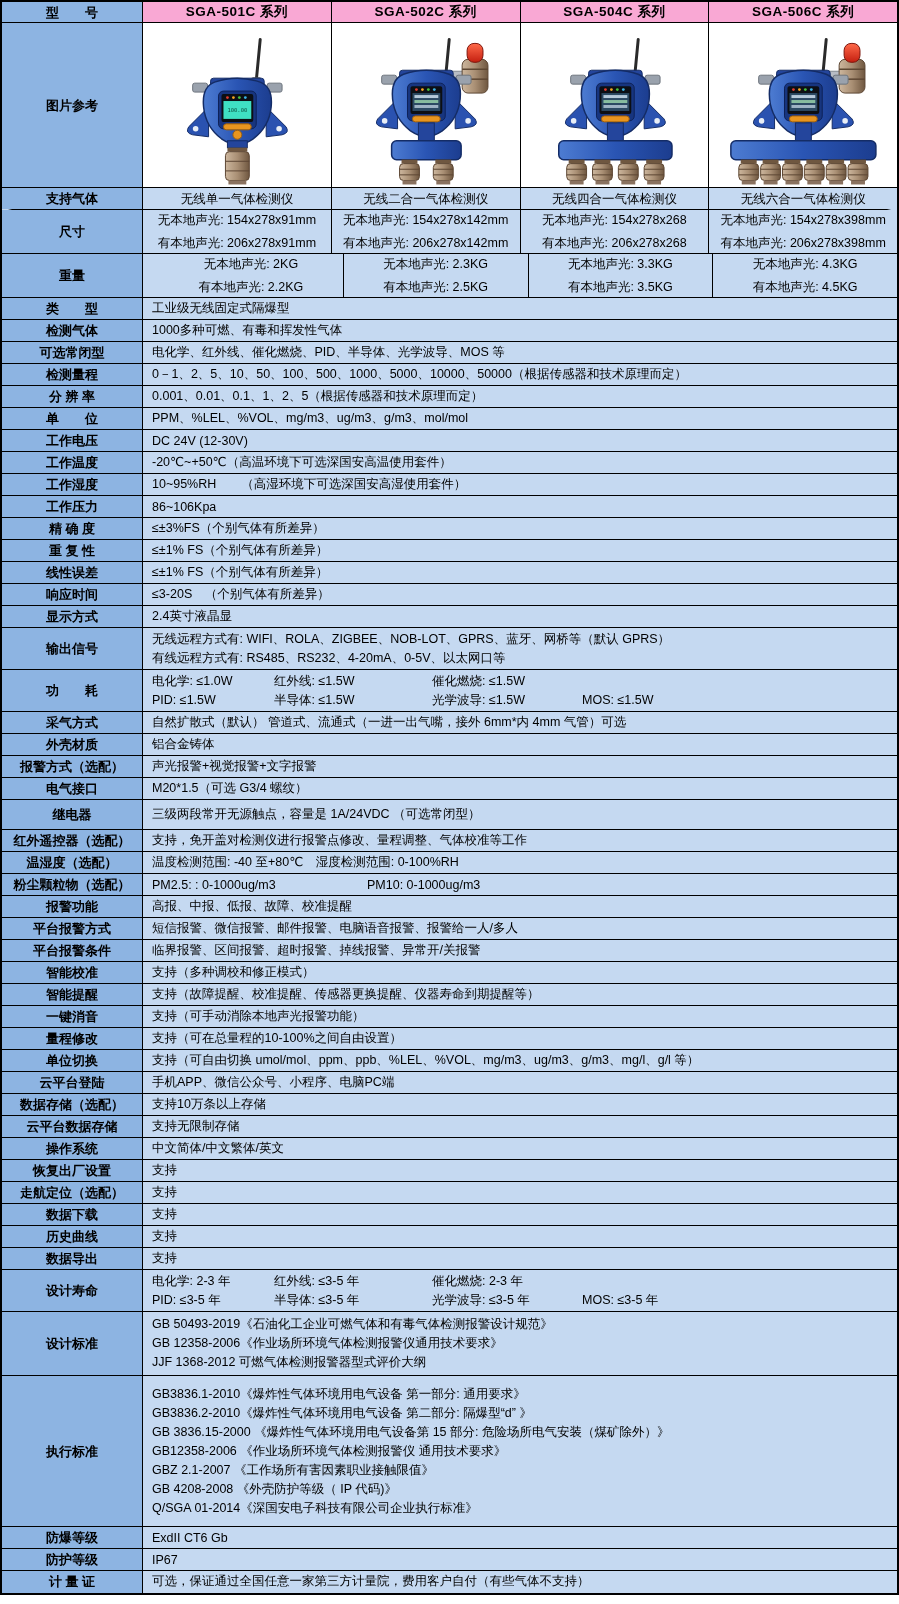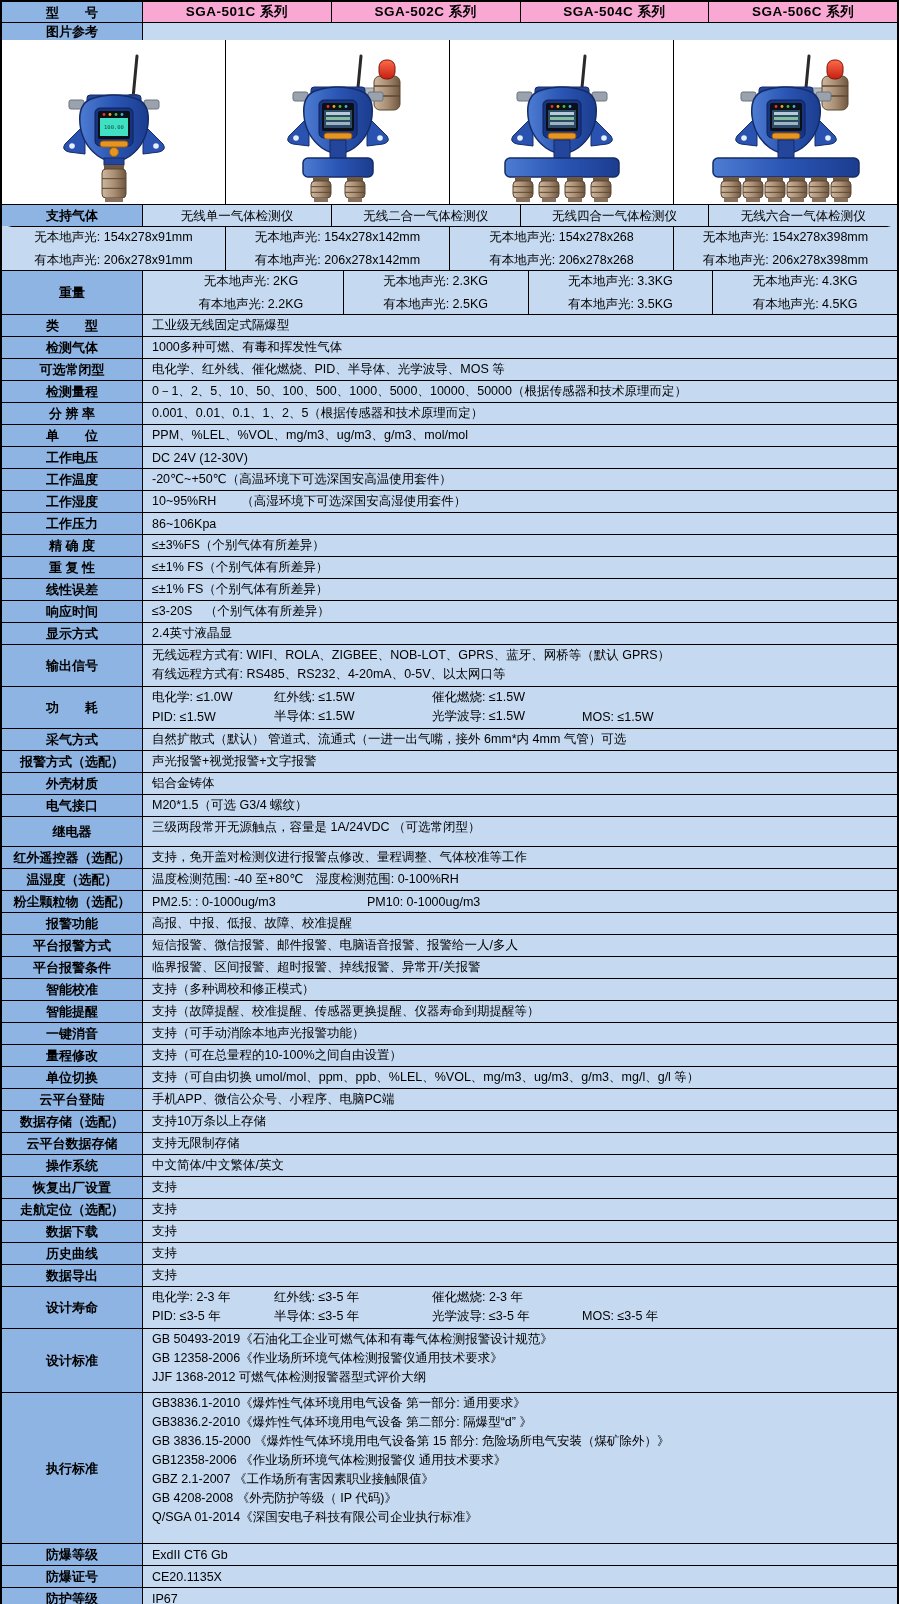--- a/index.html
+++ b/index.html
@@ -4,33 +4,33 @@
 <style>
   * { box-sizing: border-box; margin: 0; padding: 0; }
   html,body { background:#fff; }
   body { width:899px; font-family:"Liberation Sans","DejaVu Sans",sans-serif; color:#000; }
   .table { width:899px; border:2px solid #000; background:#c5d9f1; }
   .row { display:flex; border-bottom:1px solid #000; min-height:21.5px; align-items:stretch; }
   .row:last-child { border-bottom:none; }
   .lbl { width:141px; min-width:141px; background:#8db4e2; border-right:1px solid #000;
          display:flex; align-items:center; justify-content:center; text-align:center;
          font-weight:bold; font-size:13px; line-height:15px; padding:1px 3px; white-space:pre-wrap; }
-  .val { flex:1; background:#c5d9f1; display:flex; flex-direction:column; justify-content:flex-start; padding:1px 0; }
+  .val { flex:1; background:#c5d9f1; display:flex; flex-direction:column; justify-content:center; padding:1px 0; }
   .line { display:flex; align-items:center; min-height:19px; padding:0 9px; font-size:12.5px; white-space:pre; }
   .seg { display:inline-block; white-space:pre; }
   .seg-last { flex:1; }
   .cols { flex:1; display:flex; align-items:stretch; }
   .ccell { flex:1; display:flex; flex-direction:column; align-items:center; justify-content:center;
            background:#c5d9f1; font-size:12.5px; text-align:center; padding:1px 2px; }
   .ccell + .ccell { border-left:1px solid #000; }
   .cline { line-height:18px; white-space:pre; }
   .cline + .cline { margin-top:5px; }
   .header-row { min-height:21px; }
   .header-row .ccell { background:#f9a8d4; font-weight:bold; font-size:13.5px; letter-spacing:.5px; }
-  .image-row { min-height:165px;flex-direction:column; }
+  .image-row { min-height:165px; }
   .image-row .ccell { background:#ffffff; padding:0; }
   .image-row .ccell svg { display:block; width:100%; height:164px; }
 </style>
 </head>
 <body>
 
 <div class="table">
   <div class="row header-row">
     <div class="lbl">型　　号</div>
     <div class="cols" id="header-cols">
@@ -313,20 +313,21 @@
           </div>
           <div class="ccell">
             <div class="cline">无线四合一气体检测仪</div>
           </div>
           <div class="ccell">
             <div class="cline">无线六合一气体检测仪</div>
           </div>
         </div>
       </div>
       <div class="row" style="min-height: 41px;">
+        <div class="lbl">尺寸</div>
         <div class="cols">
           <div class="ccell">
             <div class="cline">无本地声光: 154x278x91mm</div>
             <div class="cline">有本地声光: 206x278x91mm</div>
           </div>
           <div class="ccell">
             <div class="cline">无本地声光: 154x278x142mm</div>
             <div class="cline">有本地声光: 206x278x142mm</div>
           </div>
           <div class="ccell">
@@ -464,29 +465,29 @@
           <div class="line"><span class="seg" style="width: 122px;">PID: ≤1.5W</span><span class="seg" style="width: 158px;">半导体: ≤1.5W</span><span class="seg" style="width: 150px;">光学波导: ≤1.5W</span><span class="seg seg-last">MOS: ≤1.5W</span></div>
         </div>
       </div>
       <div class="row">
         <div class="lbl">采气方式</div>
         <div class="val">
           <div class="line">自然扩散式（默认） 管道式、流通式（一进一出气嘴，接外 6mm*内 4mm 气管）可选</div>
         </div>
       </div>
       <div class="row">
+        <div class="lbl">外壳材质</div>
+        <div class="val">
+          <div class="line">铝合金铸体</div>
+        </div>
+      </div>
+      <div class="row">
         <div class="lbl">报警方式（选配）</div>
         <div class="val">
           <div class="line">声光报警+视觉报警+文字报警</div>
-        </div>
-      </div>
-      <div class="row">
-        <div class="lbl">外壳材质</div>
-        <div class="val">
-          <div class="line">铝合金铸体</div>
         </div>
       </div>
       <div class="row">
         <div class="lbl">电气接口</div>
         <div class="val">
           <div class="line">M20*1.5（可选 G3/4 螺纹）</div>
         </div>
       </div>
       <div class="row" style="min-height: 30px;">
         <div class="lbl">继电器</div>
@@ -641,26 +642,20 @@
           <div class="line">Q/SGA 01-2014《深国安电子科技有限公司企业执行标准》</div>
         </div>
       </div>
       <div class="row">
         <div class="lbl">防爆等级</div>
         <div class="val">
           <div class="line">ExdII CT6 Gb</div>
         </div>
       </div>
       <div class="row">
-        <div class="lbl">防爆证号</div>
-        <div class="val">
-          <div class="line">CE20.1135X</div>
-        </div>
-      </div>
-      <div class="row">
         <div class="lbl">防护等级</div>
         <div class="val">
           <div class="line">IP67</div>
         </div>
       </div>
       <div class="row">
         <div class="lbl">计 量 证</div>
         <div class="val">
           <div class="line">可选，保证通过全国任意一家第三方计量院，费用客户自付（有些气体不支持）</div>
         </div>

